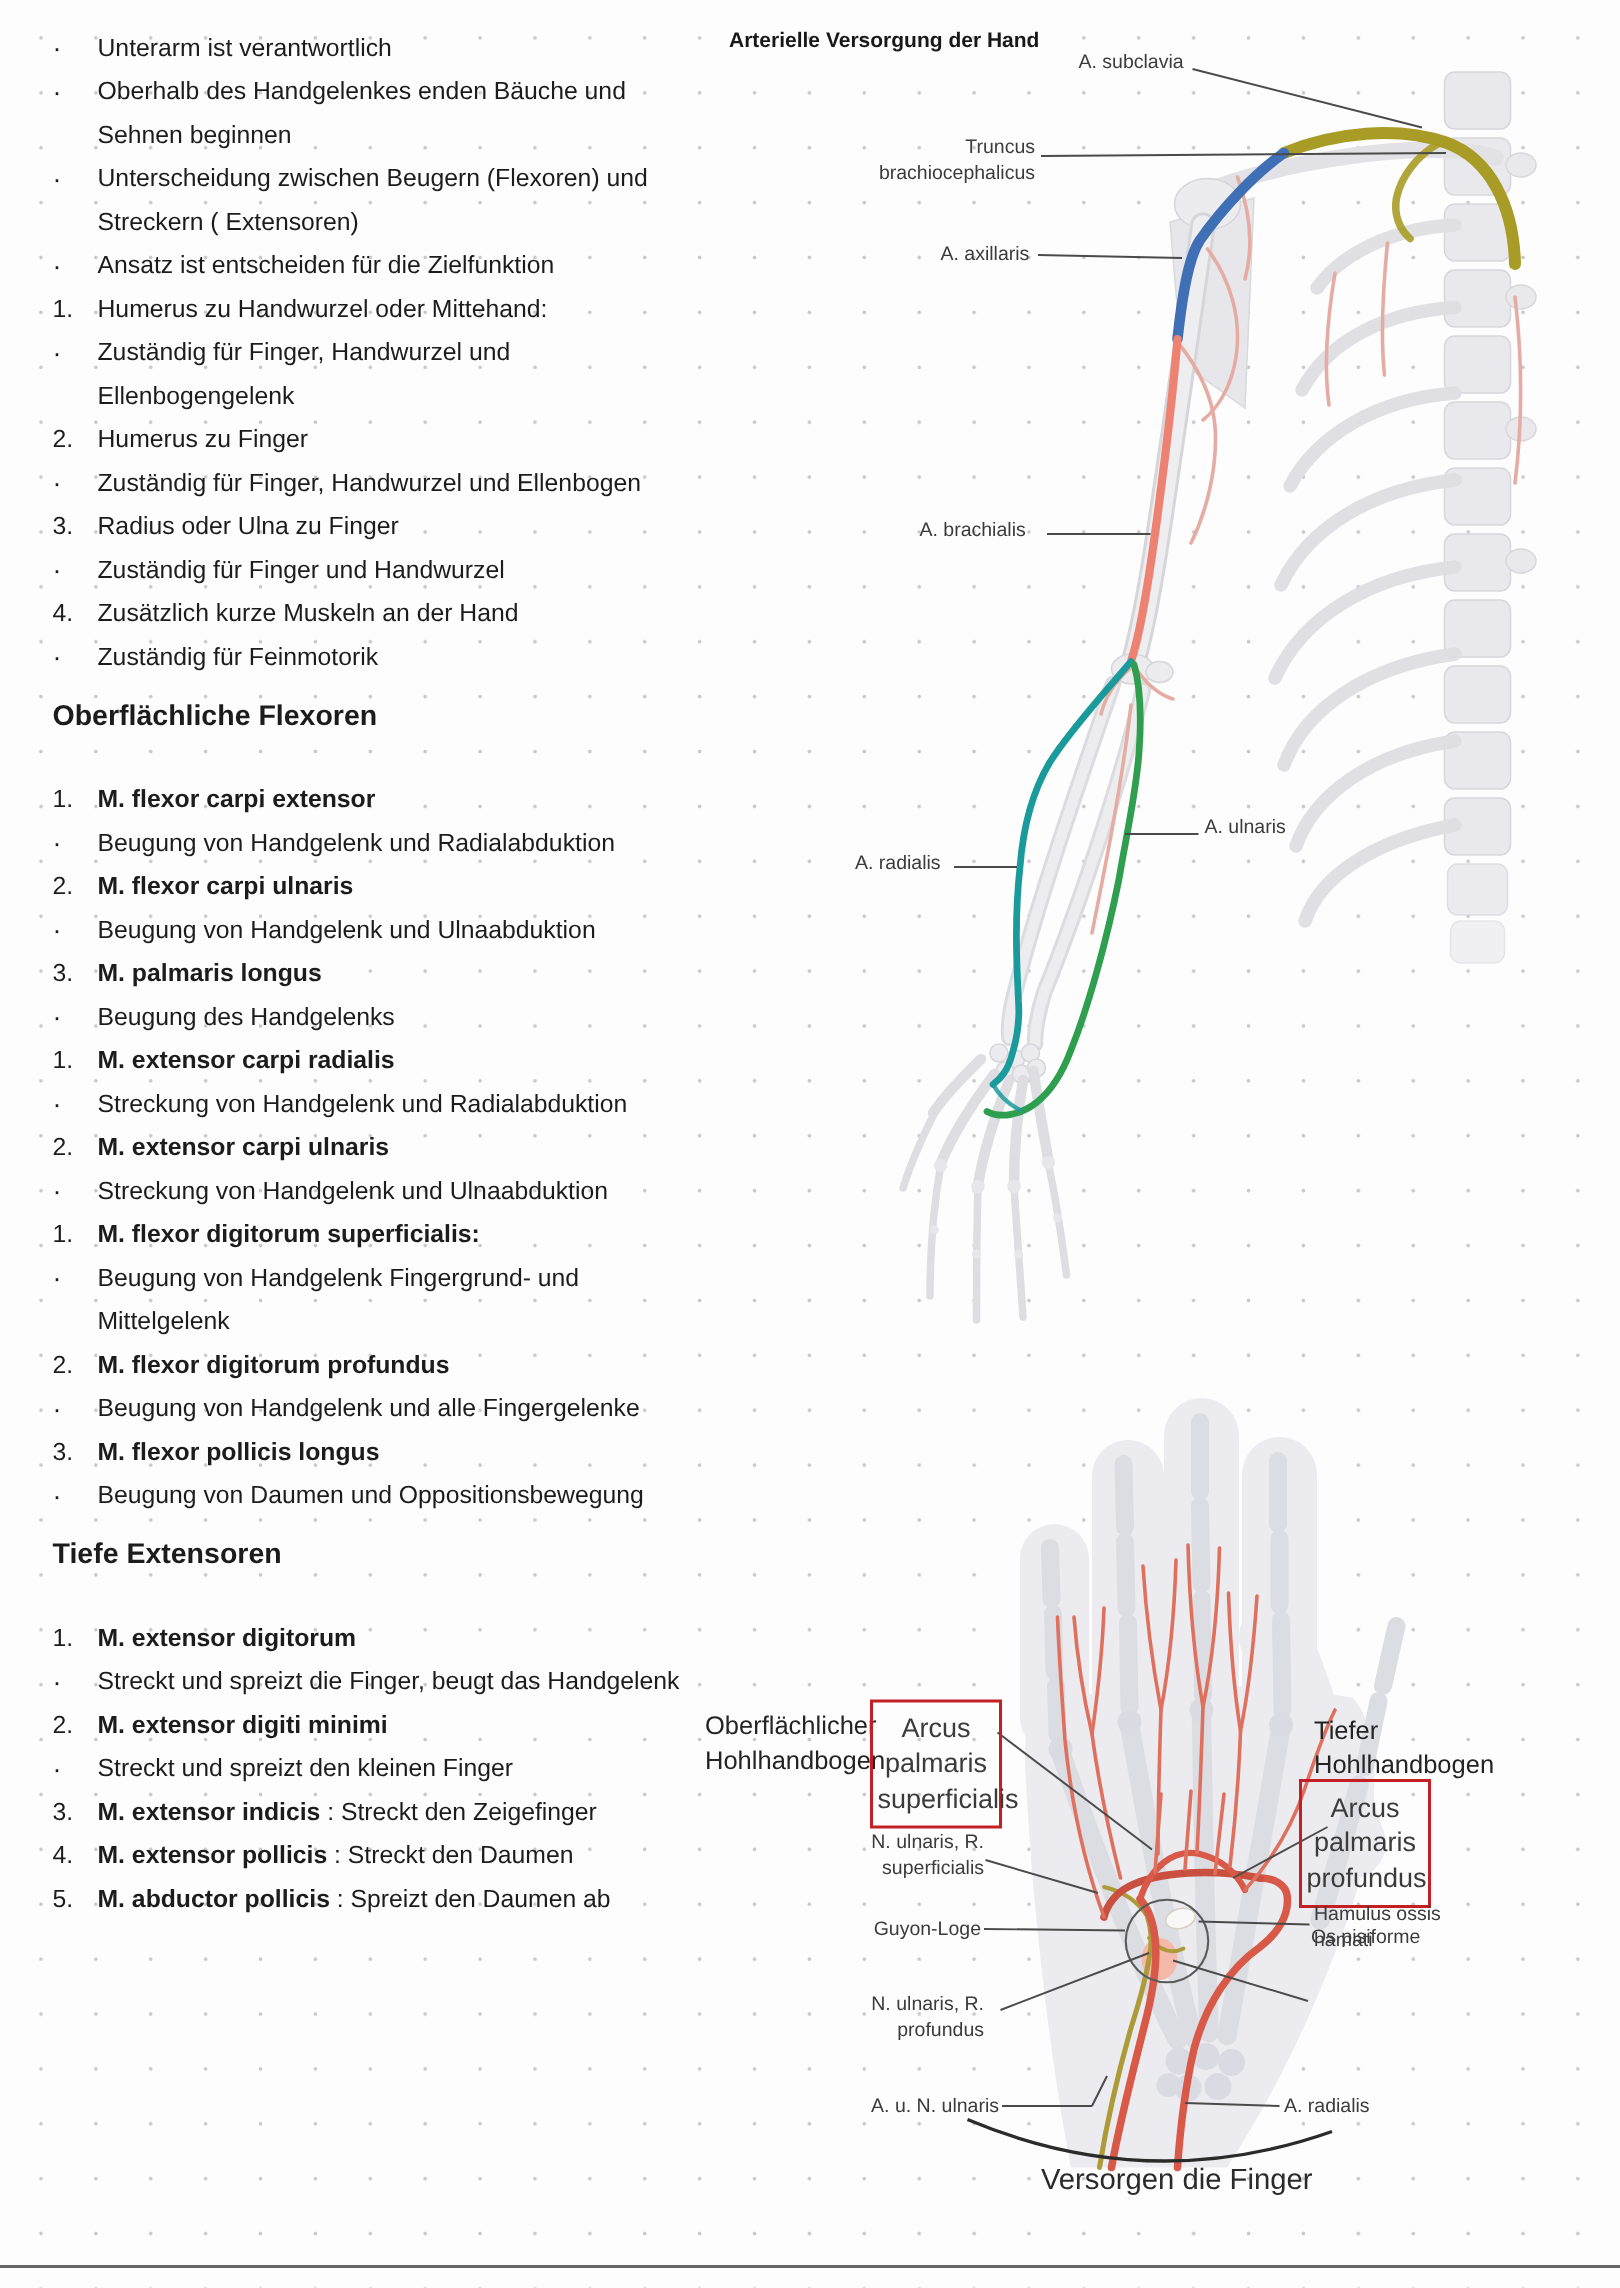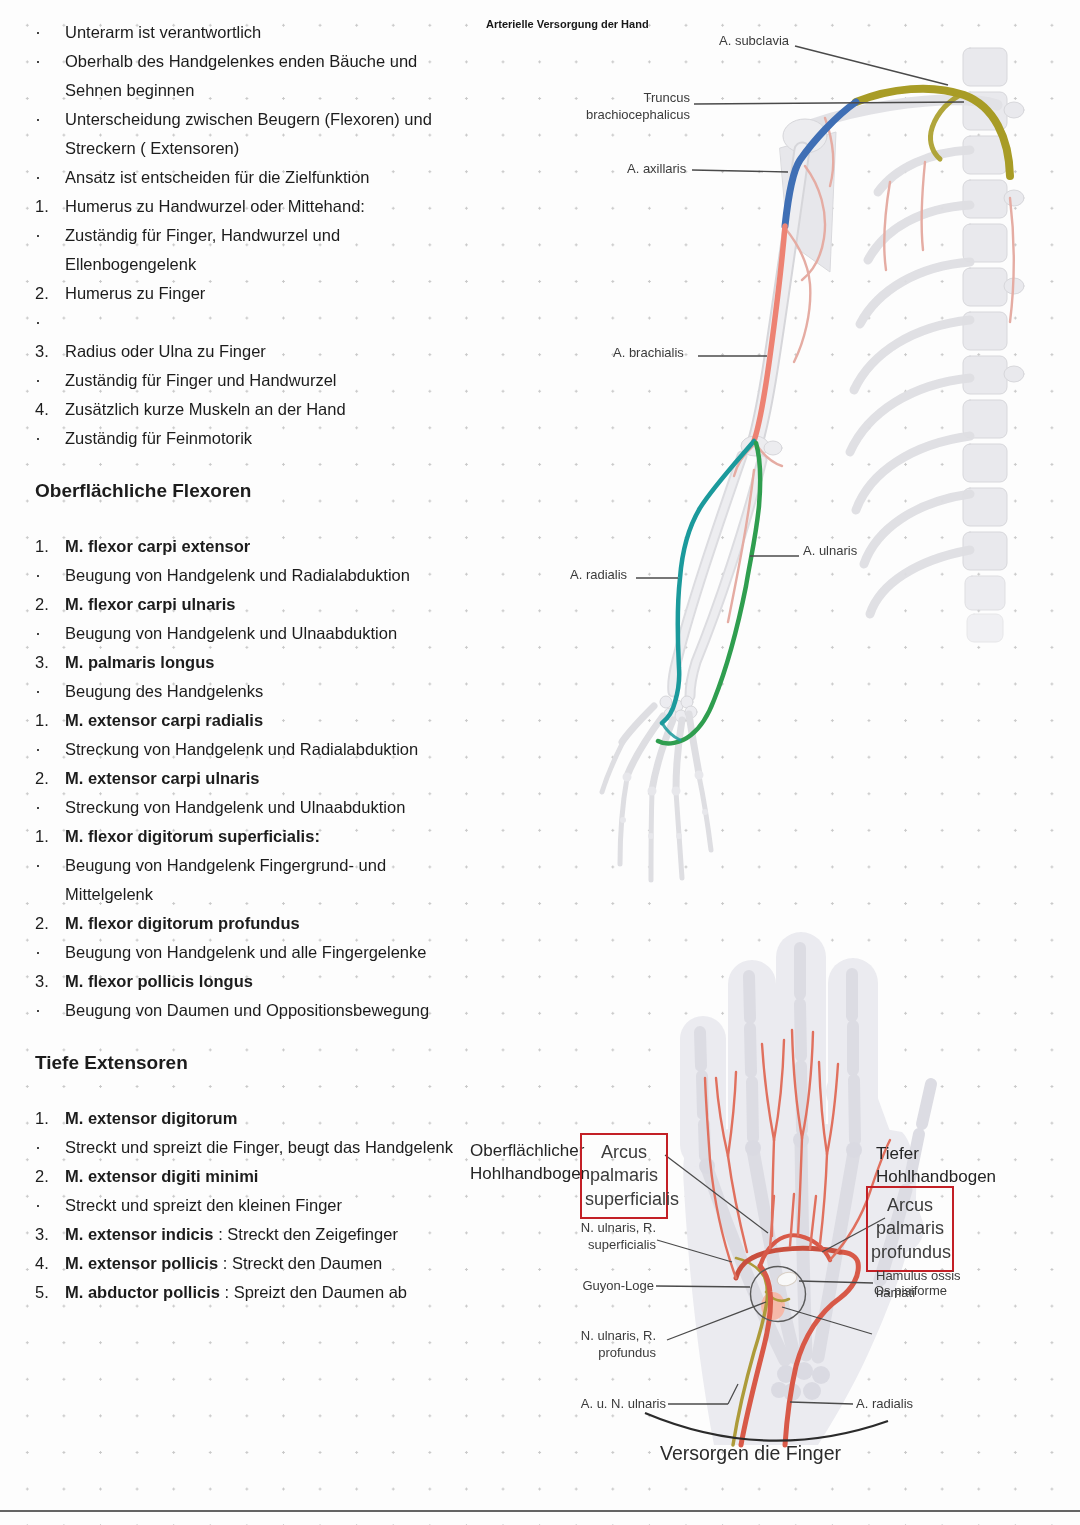--- a/index.html
+++ b/index.html
@@ -7,36 +7,36 @@
     width:1080px;height:1525px;position:relative;overflow:hidden;
     font-family:"Liberation Sans","DejaVu Sans",sans-serif;
     background-color:#fdfdfd;
     background-image:radial-gradient(circle,#c9c9c9 1.2px,transparent 1.4px);
     background-size:36.6px 36.6px;
     background-position:9px 7px;
   }
   
   .notes{position:absolute;left:35px;top:18px;width:438px;color:#1c1c1c;}
   .notes-title{font-size:23px;font-weight:bold;letter-spacing:.2px;margin-bottom:28px;}
-  .sec-heading{font-size:19px;font-weight:bold;margin-top:27px;margin-bottom:30px;}
+  .sec-heading{font-size:19px;font-weight:bold;margin-top:14px;margin-bottom:30px;}
   .item{display:flex;line-height:29px;font-size:16.5px;}
   .item .marker{width:30px;flex:0 0 30px;}
   .item .marker.bullet{font-size:18px;}
   .item .txt{max-width:400px;}
   .item .b{font-weight:bold;}
   
   .rightcol{position:absolute;left:470px;top:0;width:610px;height:1525px;}
   .rightcol svg{position:absolute;left:0;top:0;z-index:1;}
-  .r-title{position:absolute;left:16px;top:18px;font-size:11px;font-weight:bold;color:#181818;z-index:2;text-align:right;}
+  .r-title{position:absolute;left:16px;top:18px;font-size:14px;font-weight:bold;color:#181818;z-index:2;text-align:right;}
   .lbl{position:absolute;font-size:13px;line-height:1.28;color:#3b3b3b;z-index:2;}
   .lbl.right{text-align:right;}
   .hand-note{position:absolute;font-size:17px;color:#242424;line-height:1.35;z-index:2;}
   .red-box{position:absolute;border:2px solid #c32026;text-align:center;font-size:18px;line-height:1.3;
            color:#3b3b3b;padding:6px 3px;box-sizing:border-box;z-index:2;background:rgba(255,255,255,.0);}
-  .caption{position:absolute;font-size:19.5px;color:#2b2b2b;text-align:left;z-index:2;}
+  .caption{position:absolute;font-size:19.5px;color:#2b2b2b;text-align:right;z-index:2;}
   .page-endline{position:absolute;left:0;top:1510px;width:1080px;height:2px;background:#4a4a4a;opacity:.85;}
 </style>
 </head>
 <body>
 
 <div class="notes">
   <div>
       <div>
         <div class="item">
           <span class="marker bullet">·</span>
@@ -61,20 +61,21 @@
         <div class="item">
           <span class="marker bullet">·</span>
           <span class="txt"><span>Zuständig für Finger, Handwurzel und Ellenbogengelenk</span></span>
         </div>
         <div class="item">
           <span class="marker">2.</span>
           <span class="txt"><span>Humerus zu Finger</span></span>
         </div>
         <div class="item">
           <span class="marker bullet">·</span>
+          <span class="txt"><span>Zuständig für Finger, Handwurzel und Ellenbogen</span></span>
         </div>
         <div class="item">
           <span class="marker">3.</span>
           <span class="txt"><span>Radius oder Ulna zu Finger</span></span>
         </div>
         <div class="item">
           <span class="marker bullet">·</span>
           <span class="txt"><span>Zuständig für Finger und Handwurzel</span></span>
         </div>
         <div class="item">

